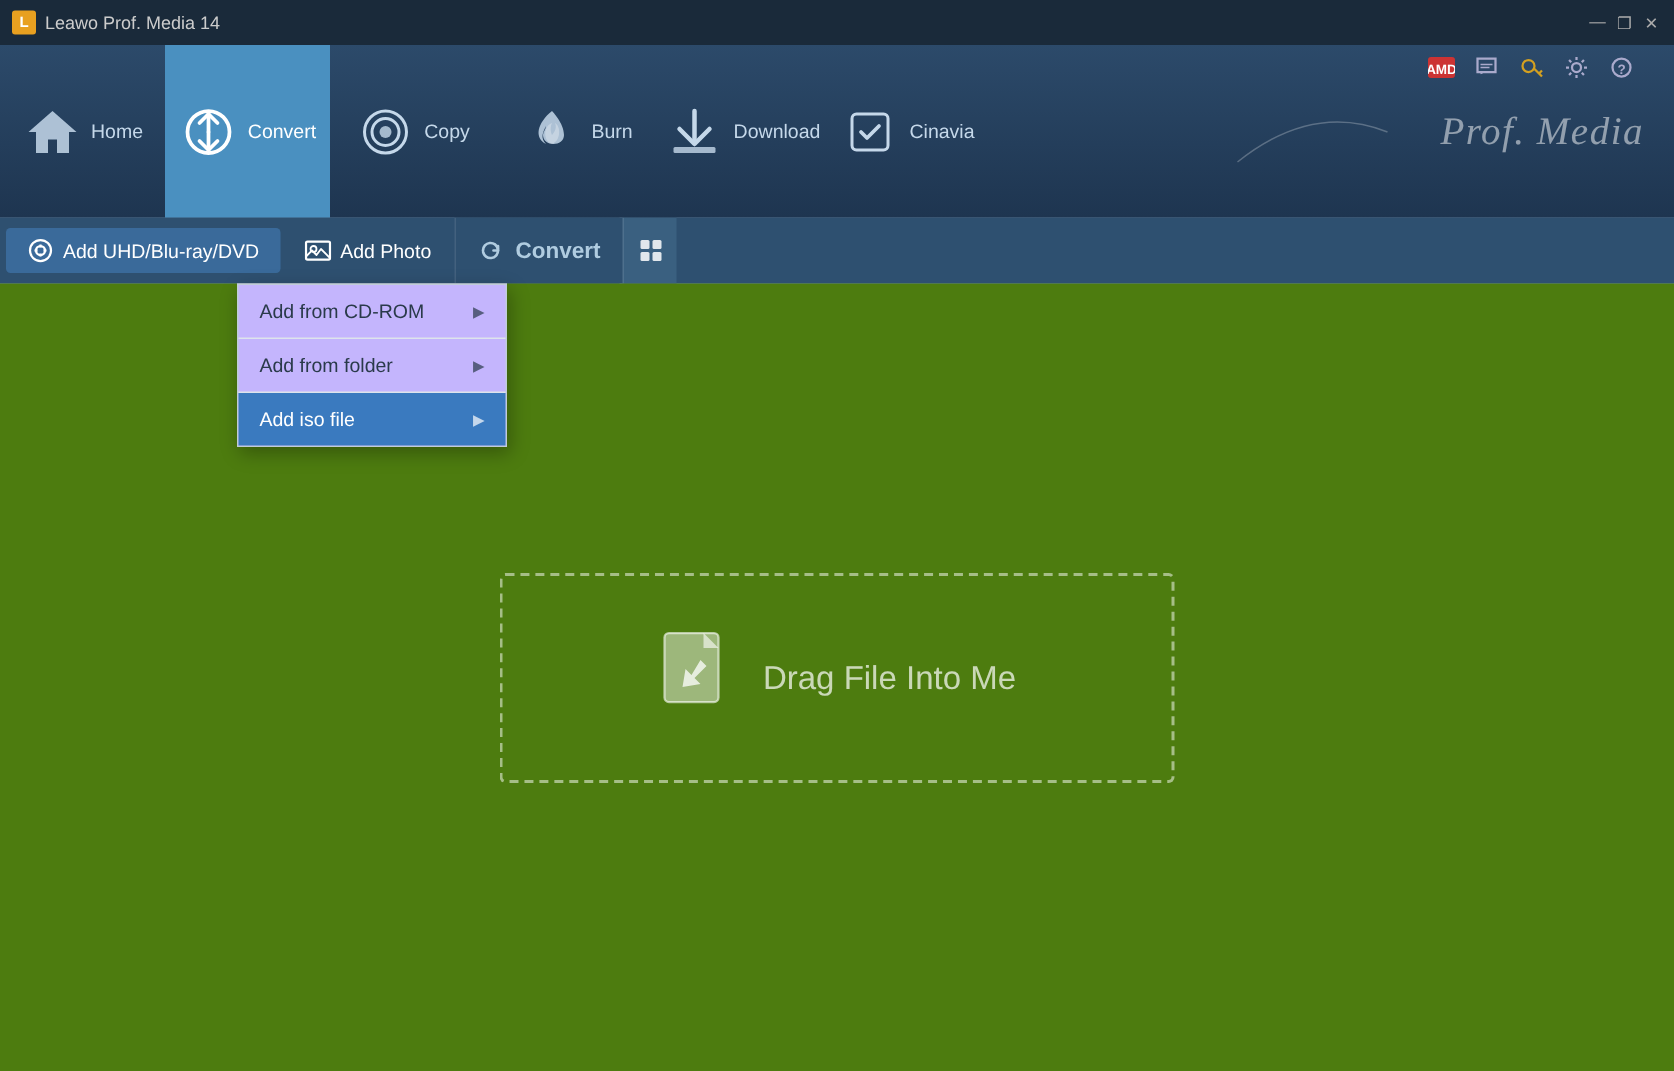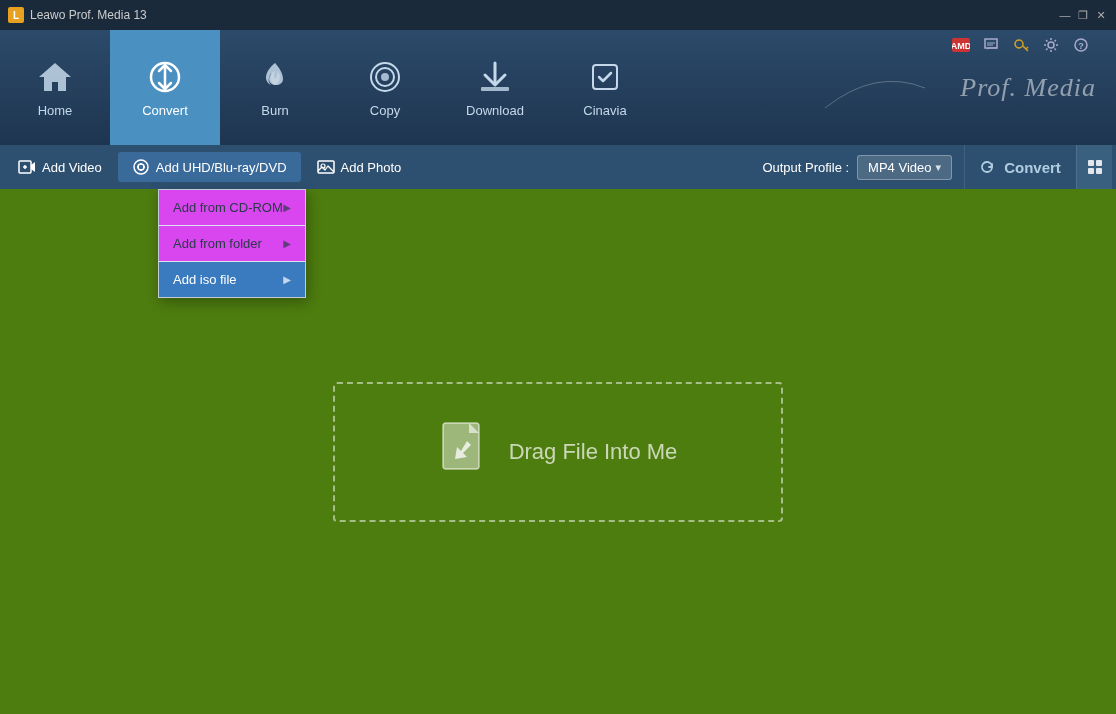--- a/index.html
+++ b/index.html
@@ -63,21 +63,21 @@
     #top-toolbar {
       width: 100%;
       height: 115px;
       background: linear-gradient(to bottom, #2c4a6a, #1e3550);
       display: flex;
       align-items: stretch;
       position: relative;
     }
     .toolbar-btn {
       display: flex;
-      flex-direction: column;
+      flex-direction: row;
       align-items: center;
       justify-content: center;
       width: 110px;
       gap: 6px;
       cursor: pointer;
       color: #c5d8ea;
       font-size: 13px;
       padding: 10px 0;
       border: none;
       background: transparent;
@@ -235,22 +235,22 @@
       font-size: 22px;
       color: rgba(255,255,255,0.7);
       font-weight: 300;
     }
 
     
     #dropdown-menu {
       position: absolute;
       top: calc(30px + 115px + 44px);
       left: 158px;
-      width: 148px;
-      background: #d946ef;
+      width: 180px;
+      background: #c4b5fd;
       border: 1px solid #c0cdd8;
       box-shadow: 2px 4px 12px rgba(0,0,0,0.3);
       z-index: 100;
     }
     .dropdown-item {
       display: flex;
       align-items: center;
       justify-content: space-between;
       padding: 10px 14px;
       font-size: 13px;
@@ -266,21 +266,21 @@
     .menu-highlight {
       background: #3a6a9a !important;
     }
   </style>
 </head>
 <body>
 
 <div id="title-bar">
   <div id="title-bar-left">
     <div id="app-icon">L</div>
-    <span id="title-bar-title">Leawo Prof. Media 13</span>
+    <span id="title-bar-title">Leawo Prof. Media 14</span>
   </div>
   <div id="title-bar-controls">
     <span>—</span>
     <span>❐</span>
     <span>✕</span>
   </div>
 </div>
 
 <div id="top-toolbar">
 
@@ -297,33 +297,33 @@
       <path d="M20 20 L20 8" stroke="currentColor" stroke-width="2.5" stroke-linecap="round"></path>
       <path d="M14 14 L20 8 L26 14" stroke="currentColor" stroke-width="2.5" stroke-linecap="round" stroke-linejoin="round"></path>
       <path d="M20 20 L20 32" stroke="currentColor" stroke-width="2.5" stroke-linecap="round"></path>
       <path d="M26 26 L20 32 L14 26" stroke="currentColor" stroke-width="2.5" stroke-linecap="round" stroke-linejoin="round"></path>
     </svg>
     <span>Convert</span>
   </button>
 
   <button class="toolbar-btn">
     <svg viewBox="0 0 40 40" fill="none" xmlns="http://www.w3.org/2000/svg">
-      <path d="M20 6 C20 6 28 14 28 22 C28 30 14 30 14 22 C14 20 16 18 16 16 C14 20 12 24 16 28 C8 24 10 14 20 6Z" fill="currentColor" opacity="0.85"></path>
-      <path d="M20 22 C20 22 24 18 22 14 C26 16 26 26 20 28 C14 26 14 16 20 14 C18 18 20 22 20 22Z" fill="rgba(255,255,255,0.3)"></path>
-    </svg>
-    <span>Burn</span>
-  </button>
-
-  <button class="toolbar-btn">
-    <svg viewBox="0 0 40 40" fill="none" xmlns="http://www.w3.org/2000/svg">
       <circle cx="20" cy="20" r="14" stroke="currentColor" stroke-width="2" fill="none"></circle>
       <circle cx="20" cy="20" r="9" stroke="currentColor" stroke-width="2" fill="none"></circle>
       <circle cx="20" cy="20" r="4" fill="currentColor" opacity="0.8"></circle>
     </svg>
     <span>Copy</span>
+  </button>
+
+  <button class="toolbar-btn">
+    <svg viewBox="0 0 40 40" fill="none" xmlns="http://www.w3.org/2000/svg">
+      <path d="M20 6 C20 6 28 14 28 22 C28 30 14 30 14 22 C14 20 16 18 16 16 C14 20 12 24 16 28 C8 24 10 14 20 6Z" fill="currentColor" opacity="0.85"></path>
+      <path d="M20 22 C20 22 24 18 22 14 C26 16 26 26 20 28 C14 26 14 16 20 14 C18 18 20 22 20 22Z" fill="rgba(255,255,255,0.3)"></path>
+    </svg>
+    <span>Burn</span>
   </button>
 
   <button class="toolbar-btn">
     <svg viewBox="0 0 40 40" fill="none" xmlns="http://www.w3.org/2000/svg">
       <rect x="6" y="30" width="28" height="4" rx="1" fill="currentColor" opacity="0.8"></rect>
       <path d="M20 6 L20 26" stroke="currentColor" stroke-width="3" stroke-linecap="round"></path>
       <path d="M10 18 L20 28 L30 18" stroke="currentColor" stroke-width="3" stroke-linecap="round" stroke-linejoin="round"></path>
     </svg>
     <span>Download</span>
   </button>
@@ -375,29 +375,20 @@
     <div class="tray-icon">
       <svg width="16" height="16" viewBox="0 0 16 16">
         <circle cx="8" cy="8" r="6" stroke="#aac" stroke-width="1.5" fill="none"></circle>
         <text x="8" y="12" font-size="9" fill="#aac" text-anchor="middle" font-weight="bold">?</text>
       </svg>
     </div>
   </div>
 </div>
 
 <div id="secondary-toolbar">
-  <button class="sec-btn">
-    <svg viewBox="0 0 18 18" fill="none">
-      <rect x="1" y="3" width="12" height="12" rx="1" stroke="white" stroke-width="1.5" fill="none"></rect>
-      <path d="M13 7l4-3v10l-4-3z" fill="white"></path>
-      <line x1="5" y1="9" x2="9" y2="9" stroke="white" stroke-width="1.5"></line>
-      <line x1="7" y1="7" x2="7" y2="11" stroke="white" stroke-width="1.5"></line>
-    </svg>
-    <span>Add Video</span>
-  </button>
 
   <button class="sec-btn menu-highlight">
     <svg viewBox="0 0 18 18" fill="none">
       <circle cx="9" cy="9" r="7" stroke="white" stroke-width="1.5" fill="none"></circle>
       <circle cx="9" cy="9" r="3" stroke="white" stroke-width="1.5" fill="none"></circle>
       <line x1="9" y1="5" x2="9" y2="7" stroke="white" stroke-width="1.5"></line>
       <line x1="9" y1="11" x2="9" y2="13" stroke="white" stroke-width="1.5"></line>
       <line x1="5" y1="9" x2="7" y2="9" stroke="white" stroke-width="1.5"></line>
       <line x1="11" y1="9" x2="13" y2="9" stroke="white" stroke-width="1.5"></line>
     </svg>
@@ -406,27 +397,20 @@
 
   <button class="sec-btn">
     <svg viewBox="0 0 18 18" fill="none">
       <rect x="1" y="3" width="16" height="12" rx="1" stroke="white" stroke-width="1.5" fill="none"></rect>
       <circle cx="6" cy="8" r="2" stroke="white" stroke-width="1.2" fill="none"></circle>
       <path d="M1 13l4-4 3 3 3-4 6 6" stroke="white" stroke-width="1.2" stroke-linejoin="round"></path>
     </svg>
     <span>Add Photo</span>
   </button>
 
-  <div id="output-profile-area">
-    <span>Output Profile :</span>
-    <div id="output-profile-dropdown">
-      <span>MP4 Video</span>
-      <span style="font-size:11px; opacity:0.8;">▾</span>
-    </div>
-  </div>
 
   <div id="convert-btn-right">
     <svg width="18" height="18" viewBox="0 0 18 18" fill="none">
       <path d="M14 9a5 5 0 01-9.9 1M4 9a5 5 0 019.9-1" stroke="#b0cce0" stroke-width="1.8" stroke-linecap="round"></path>
       <path d="M14 6v3h-3" stroke="#b0cce0" stroke-width="1.8" stroke-linecap="round" stroke-linejoin="round"></path>
     </svg>
     <span>Convert</span>
   </div>
 
   <div id="layout-toggle-btn">

